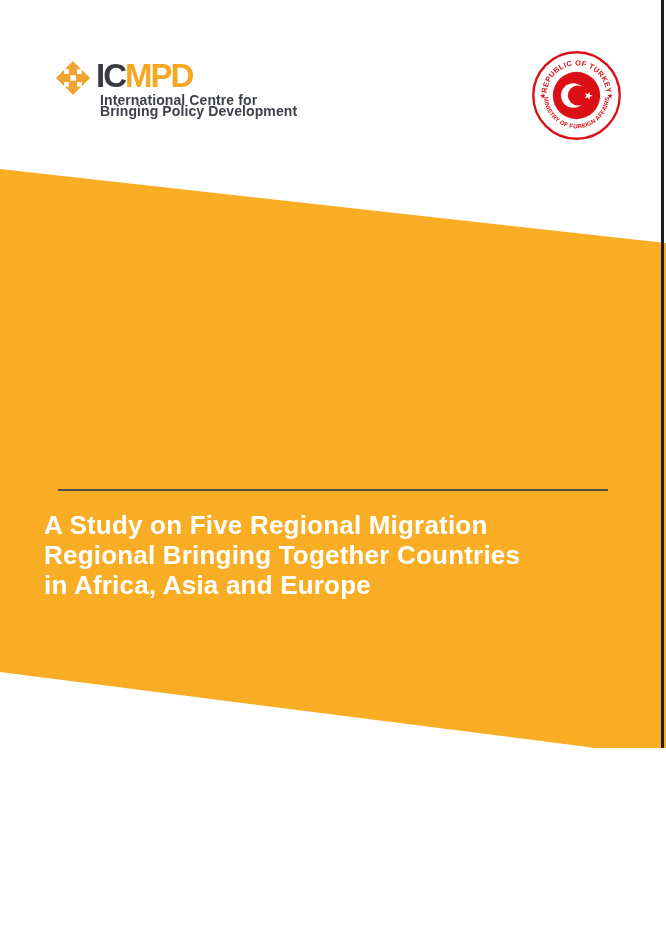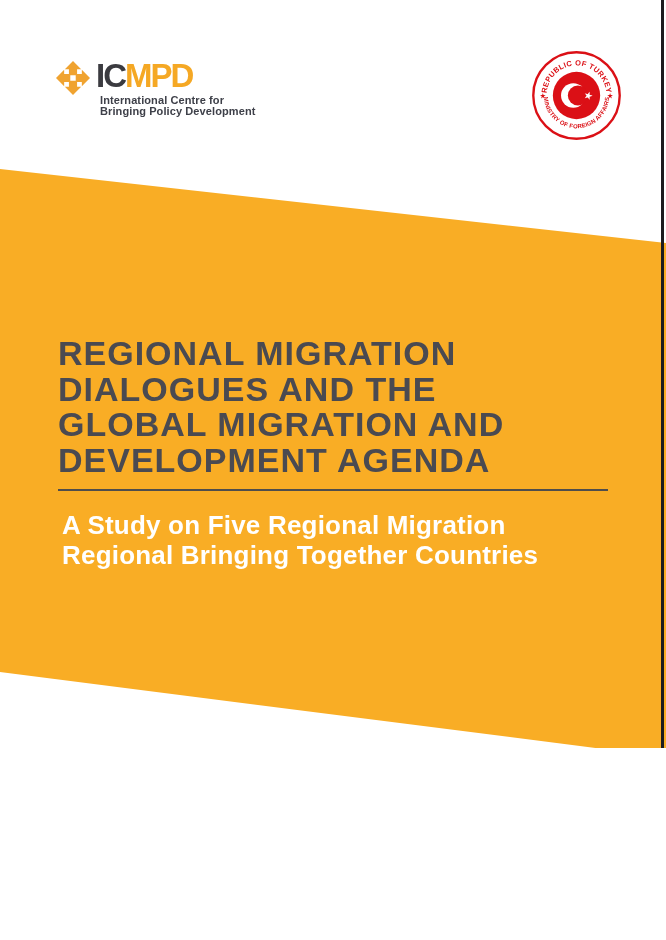--- a/index.html
+++ b/index.html
@@ -27,21 +27,21 @@
     font-weight: bold;
     letter-spacing: -2px;
     line-height: 30px;
     white-space: nowrap;
   }
   .wordmark .ic  { color: #3b3b40; }
   .wordmark .mpd { color: #f5a824; }
   .tagline {
     margin-top: 4px;
     margin-left: 4px;
-    font-size: 11px;
+    font-size: 14px;
     font-weight: bold;
     color: #3e4049;
     line-height: 10.5px;
     letter-spacing: 0.1px;
   }
 
   
   .seal { position: absolute; left: 531px; top: 50px; width: 91px; height: 91px; }
   .seal svg { width: 100%; height: 100%; display: block; }
   .seal text { font-family: "Liberation Sans", sans-serif; font-weight: bold; }
@@ -64,21 +64,21 @@
     line-height: 35.5px;
     white-space: nowrap;
   }
   .divider {
     position: absolute;
     left: 58px; top: 489px;
     width: 550px; height: 2px;
     background: #4f4d4c;
     z-index: 2;
   }
-  .subtitle-block { position: absolute; left: 62px; top: 510px; z-index: 2; }
+  .subtitle-block { position: absolute; left: 44px; top: 510px; z-index: 2; }
   .subtitle-line {
     font-size: 26px;
     font-weight: bold;
     color: #ffffff;
     letter-spacing: 0.2px;
     line-height: 30px;
     white-space: nowrap;
   }
 
   
@@ -130,29 +130,24 @@
       <text x="87" y="52.5" font-size="7" fill="#db1016" text-anchor="middle">★</text>
       <circle cx="50" cy="50" r="26" fill="#db1016"></circle>
       <circle cx="46.5" cy="50" r="13.5" fill="#ffffff"></circle>
       <circle cx="51.5" cy="50" r="11" fill="#db1016"></circle>
       <text x="63" y="53.4" font-size="10" fill="#ffffff" text-anchor="middle" transform="rotate(18 63 50)">★</text>
     </svg>
   </div>
 
   <div class="banner"></div>
 
-  <div class="title-block">
-    <div class="title-line">REGIONAL MIGRATION</div>
-    <div class="title-line">DIALOGUES AND THE</div>
-    <div class="title-line">GLOBAL MIGRATION AND</div>
-    <div class="title-line">DEVELOPMENT AGENDA</div>
-  </div>
 
   <div class="divider"></div>
 
   <div class="subtitle-block">
     <div class="subtitle-line">A Study on Five Regional Migration</div>
     <div class="subtitle-line">Regional Bringing Together Countries</div>
+    <div class="subtitle-line">in Africa, Asia and Europe</div>
   </div>
 
   <div class="edge-line"></div>
 
 </div>
 
 </body></html>

